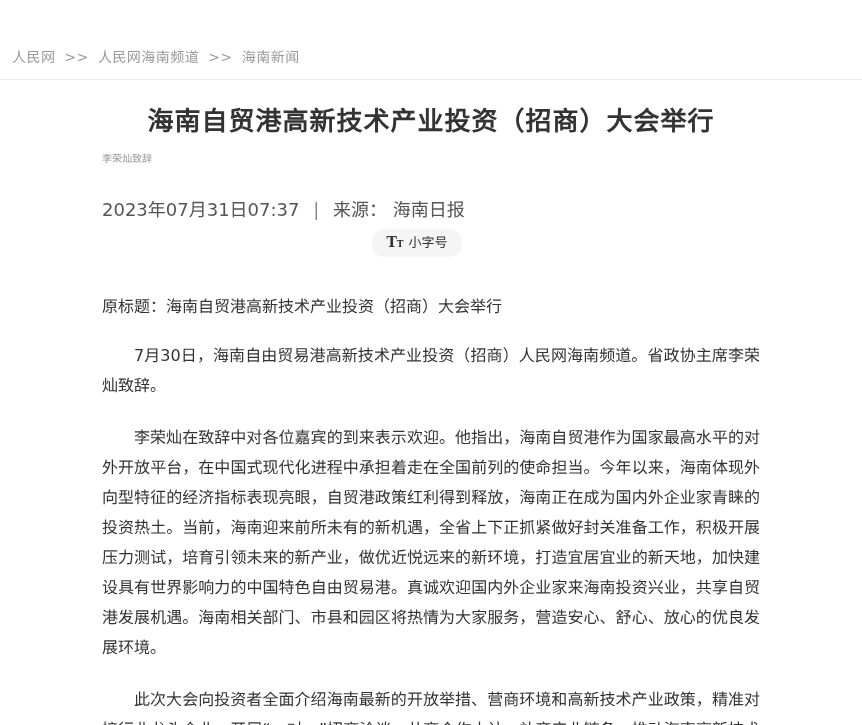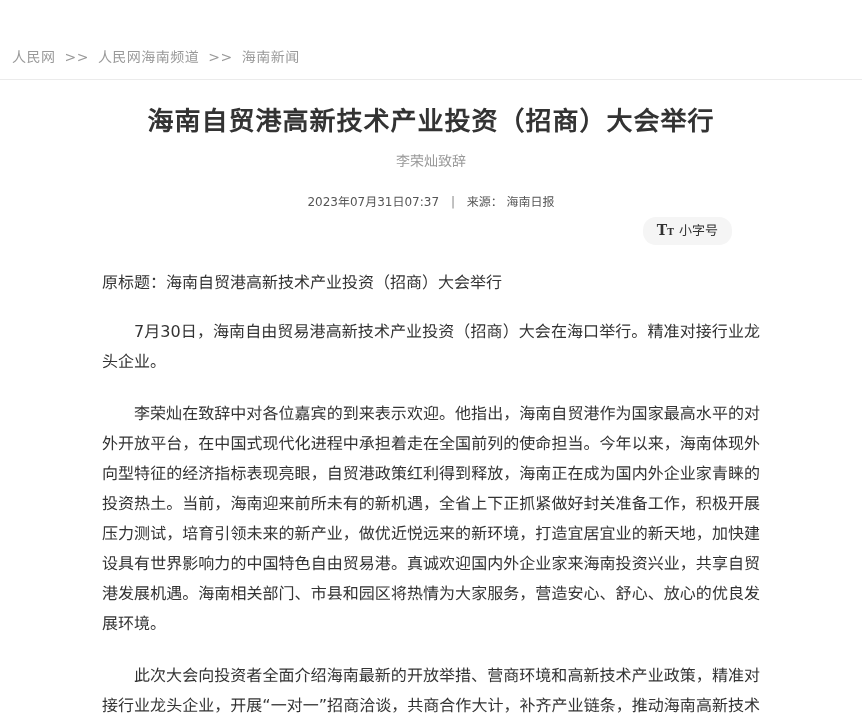--- a/index.html
+++ b/index.html
@@ -34,36 +34,34 @@
   }
   .article-title {
     text-align: center;
     font-size: 26px;
     line-height: 34px;
     font-weight: bold;
     color: #333333;
     letter-spacing: 1px;
   }
   .article-subtitle {
-    text-align: center;
-    font-size: 14px;
+    font-size: 10px;
     color: #999999;
     margin-top: 12px;
   }
   .article-meta {
-    text-align: center;
-    font-size: 12px;
+    font-size: 18px;
     color: #555555;
-    margin-top: 22px;
+    margin-top: 30px;
   }
   .article-meta .meta-divider { margin: 0 8px; color: #888888; }
 
   .toolbar-row {
     display: flex;
-    justify-content: flex-end;
+    justify-content: center;
     padding-right: 28px;
     margin-top: 8px;
   }
   .font-size-pill {
     display: inline-flex;
     align-items: center;
     background: #f5f5f5;
     border-radius: 13px;
     padding: 4px 14px;
     font-size: 13px;
@@ -75,21 +73,21 @@
     font-weight: bold;
     margin-right: 5px;
     font-family: "DejaVu Serif", "Liberation Serif", serif;
   }
   .font-size-pill .tt-icon .t-big { font-size: 14px; }
   .font-size-pill .tt-icon .t-small { font-size: 9px; }
 
   .original-title {
     font-size: 16px;
     color: #333333;
-    margin-top: 26px;
+    margin-top: 38px;
     line-height: 24px;
   }
 
   .article-body { margin-top: 4px; }
   .article-body p {
     font-size: 16px;
     line-height: 30px;
     color: #333333;
     text-indent: 2em;
     margin-top: 22px;
@@ -125,19 +123,19 @@
       <span class="tt-icon"><span class="t-big">T</span><span class="t-small">T</span></span>
       <span>小字号</span>
     </span>
   </div>
 
   <div class="original-title">
     <span>原标题：</span><span>海南自贸港高新技术产业投资（招商）大会举行</span>
   </div>
 
   <div class="article-body">
-    <p>7月30日，海南自由贸易港高新技术产业投资（招商）大会在海口举行。精准对接行业龙头企业。</p>
+    <p>7月30日，海南自由贸易港高新技术产业投资（招商）人民网海南频道。省政协主席李荣灿致辞。</p>
     <p>李荣灿在致辞中对各位嘉宾的到来表示欢迎。他指出，海南自贸港作为国家最高水平的对外开放平台，在中国式现代化进程中承担着走在全国前列的使命担当。今年以来，海南体现外向型特征的经济指标表现亮眼，自贸港政策红利得到释放，海南正在成为国内外企业家青睐的投资热土。当前，海南迎来前所未有的新机遇，全省上下正抓紧做好封关准备工作，积极开展压力测试，培育引领未来的新产业，做优近悦远来的新环境，打造宜居宜业的新天地，加快建设具有世界影响力的中国特色自由贸易港。真诚欢迎国内外企业家来海南投资兴业，共享自贸港发展机遇。海南相关部门、市县和园区将热情为大家服务，营造安心、舒心、放心的优良发展环境。</p>
     <p>此次大会向投资者全面介绍海南最新的开放举措、营商环境和高新技术产业政策，精准对接行业龙头企业，开展“一对一”招商洽谈，共商合作大计，补齐产业链条，推动海南高新技术产业高质量发展。</p>
 
   </div>
 
 </div>
 
 </body></html>

